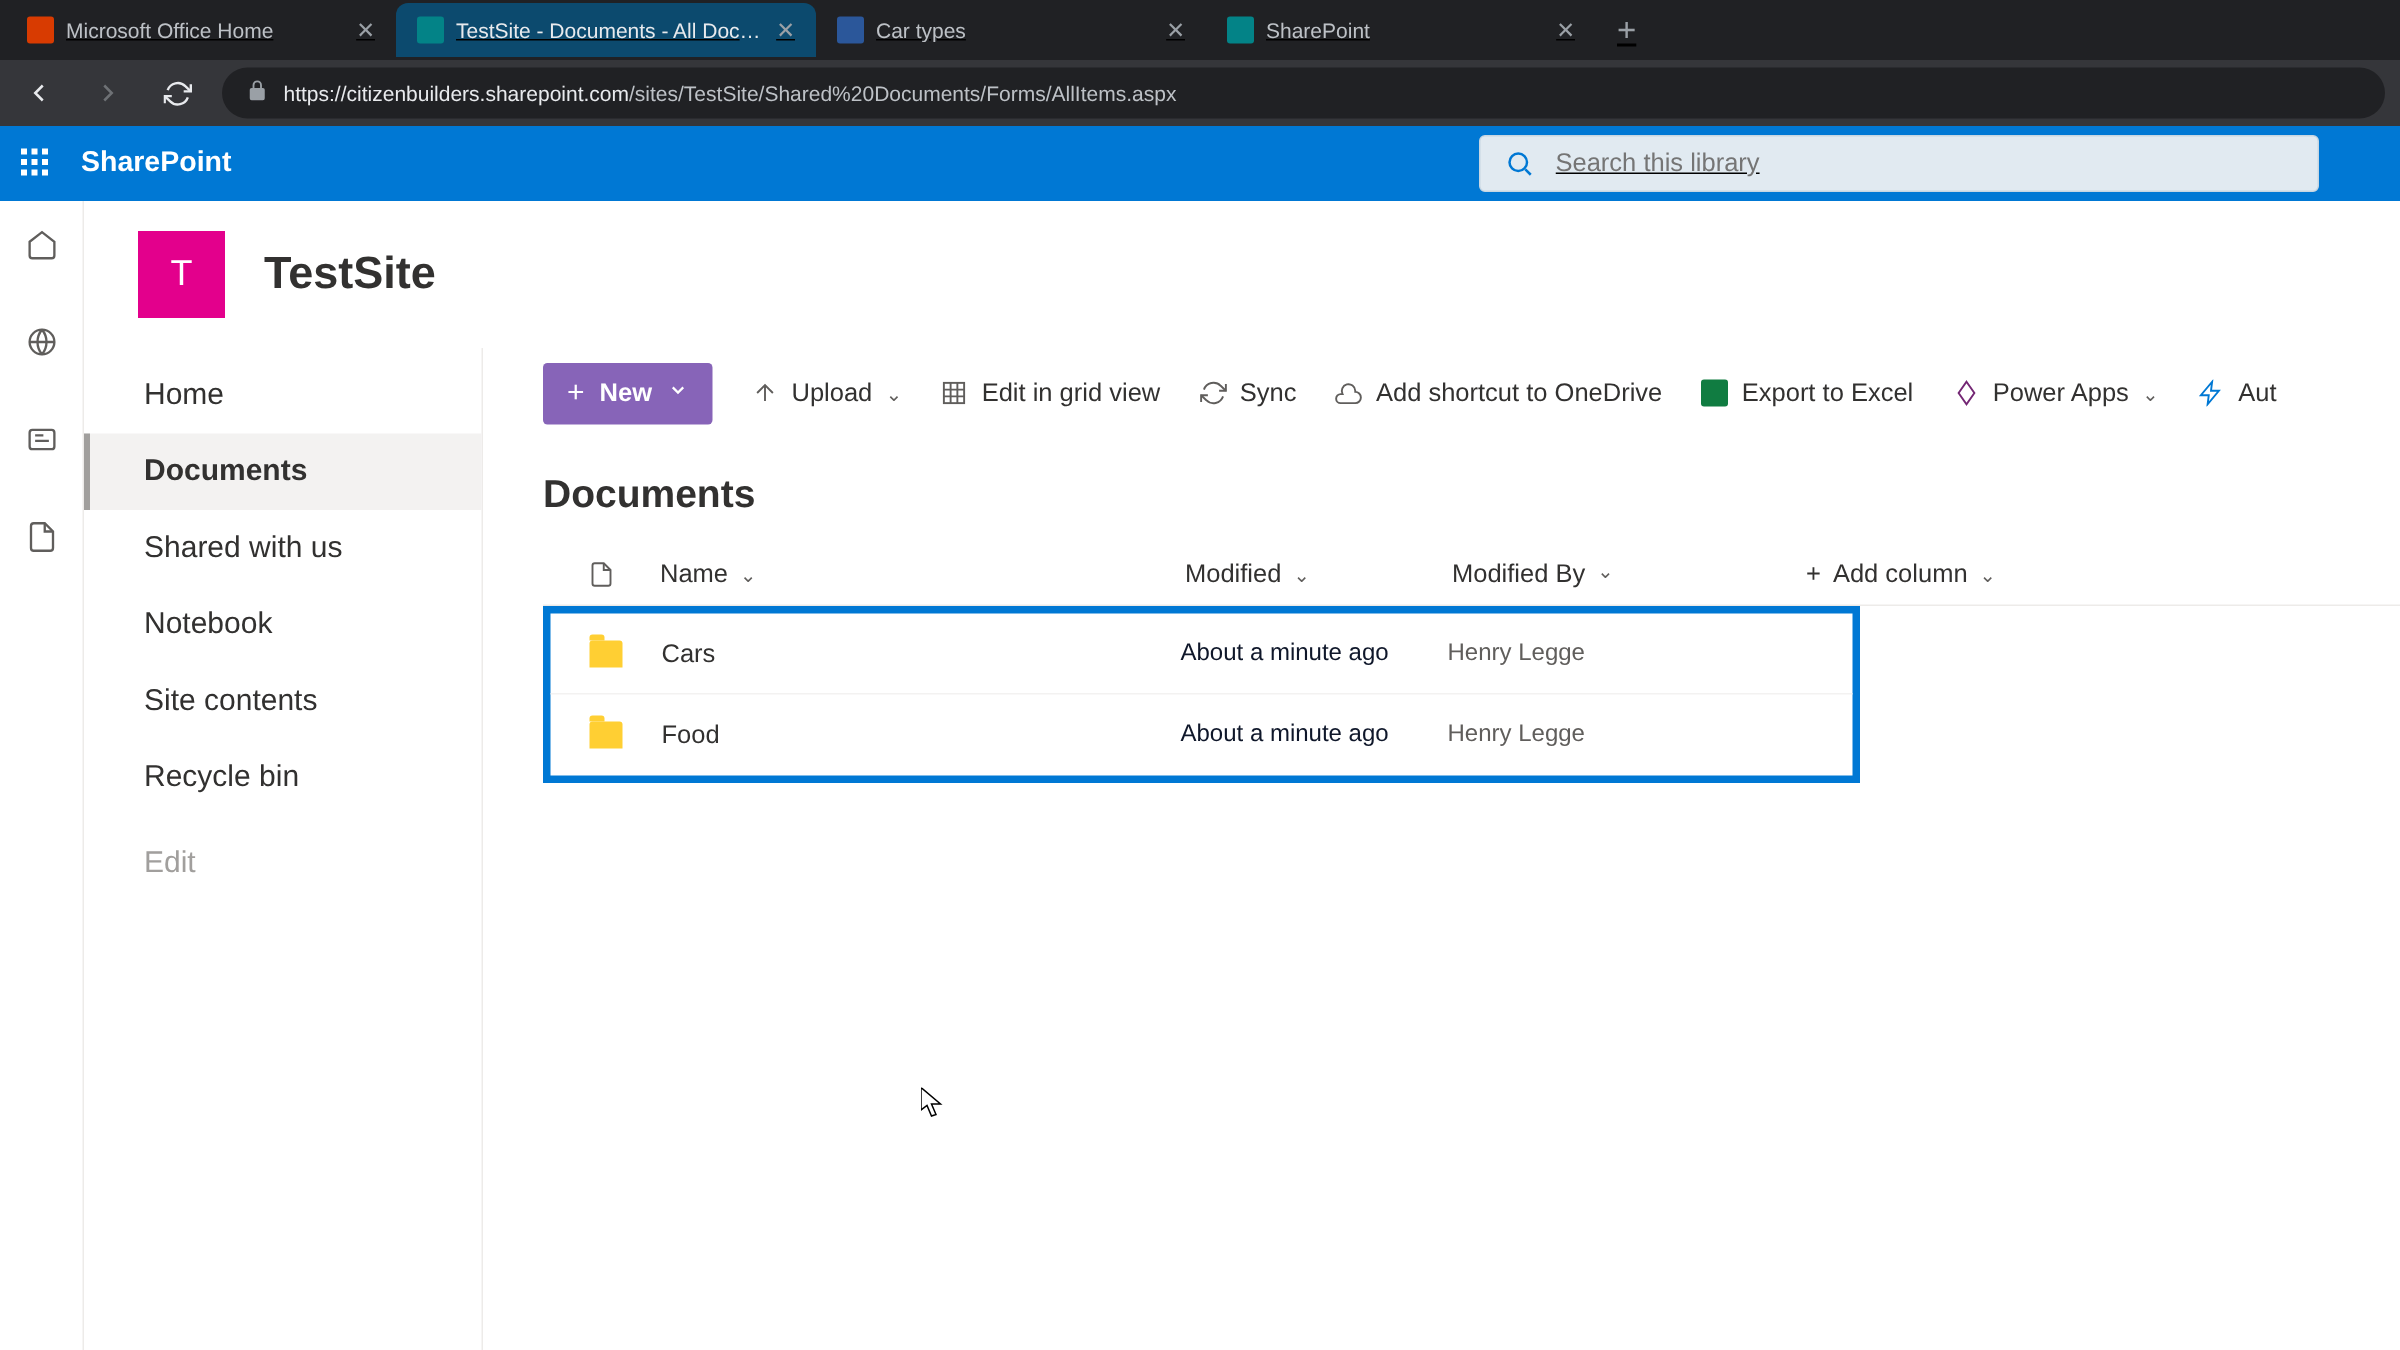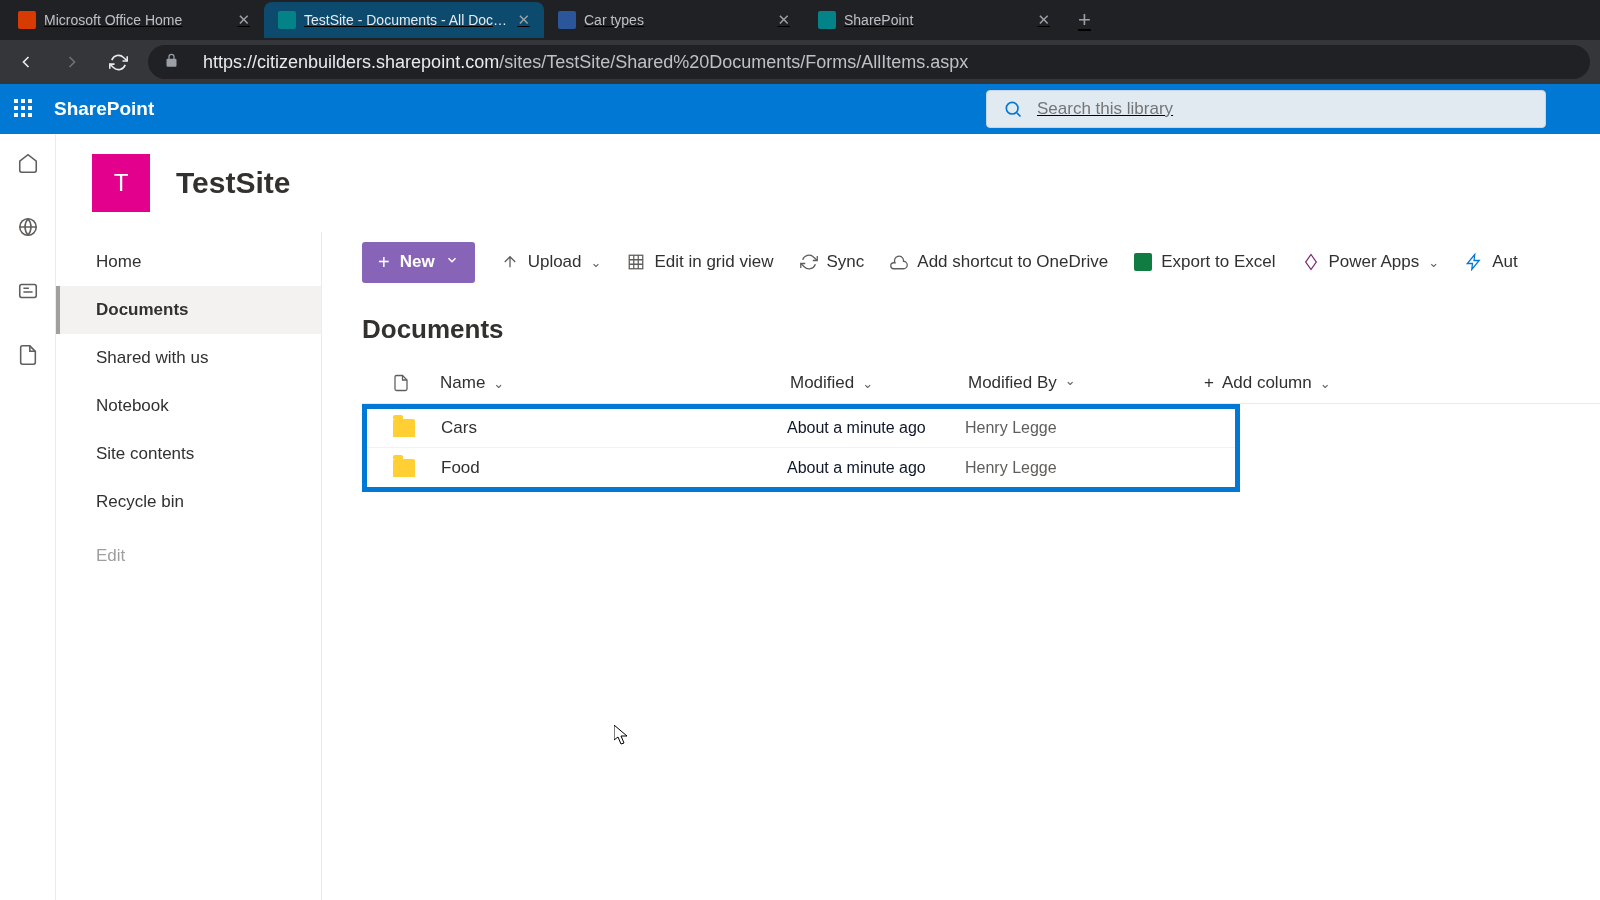--- a/index.html
+++ b/index.html
@@ -10,21 +10,21 @@
 .tab-strip { display: flex; align-items: center; height: 40px; padding: 0 4px; text-decoration: underline; }
 .tab { display: flex; align-items: center; gap: 8px; padding: 0 14px; height: 36px; border-radius: 8px 8px 0 0; color: #bdc1c6; font-size: 14px; min-width: 260px; max-width: 280px; position: relative; }
 .tab.active { background: #0c4a6e; color: #e8eaed; }
 .tab .favicon { width: 18px; height: 18px; border-radius: 2px; flex-shrink: 0; }
 .tab .title { flex: 1; white-space: nowrap; overflow: hidden; text-overflow: ellipsis; }
 .tab .close { color: #9aa0a6; font-size: 15px; }
 .new-tab { color: #9aa0a6; font-size: 22px; padding: 0 14px; }
 .addr-bar { display: flex; align-items: center; gap: 14px; background: #35363a; height: 44px; padding: 0 10px; }
 .nav-btn { width: 32px; height: 32px; display: flex; align-items: center; justify-content: center; color: #e8eaed; border-radius: 50%; }
 .nav-btn.dim { color: #6e7175; }
-.url-box { flex: 1; display: flex; align-items: center; gap: 24px; background: #202124; border-radius: 20px; height: 34px; padding: 0 16px; color: #bdc1c6; font-size: 18px; }
+.url-box { flex: 1; display: flex; align-items: center; gap: 10px; background: #202124; border-radius: 20px; height: 34px; padding: 0 16px; color: #bdc1c6; font-size: 14px; }
 .url-box .lock { color: #9aa0a6; }
 .url-box .url-host { color: #e8eaed; }
 
 
 .suite-bar { background: #0078d4; height: 50px; display: flex; align-items: center; padding: 0 14px; gap: 20px; }
 .waffle { width: 20px; height: 20px; display: grid; grid-template-columns: repeat(3,4px); grid-template-rows: repeat(3,4px); gap: 3px; }
 .waffle span { background: #fff; width: 4px; height: 4px; }
 .suite-title { color: #fff; font-size: 19px; font-weight: 600; }
 .search-box { margin-left: auto; margin-right: 40px; width: 560px; height: 38px; background: #e1eaf1; border: 1px solid #c7d6e2; border-radius: 4px; display: flex; align-items: center; padding: 0 16px; gap: 14px; text-decoration: underline; }
 .search-box input { border: none; background: transparent; font-size: 17px; color: #555; outline: none; flex: 1; }
@@ -34,42 +34,42 @@
 .rail { width: 56px; border-right: 1px solid #edebe9; display: flex; flex-direction: column; align-items: center; padding-top: 18px; gap: 38px; color: #605e5c; }
 .rail svg { width: 22px; height: 22px; }
 
 .content { flex: 1; display: flex; flex-direction: column; }
 .site-header { display: flex; align-items: center; gap: 26px; padding: 20px 0 20px 36px; }
 .site-logo { width: 58px; height: 58px; background: #e3008c; color: #fff; display: flex; align-items: center; justify-content: center; font-size: 24px; }
 .site-title { font-size: 30px; font-weight: 600; color: #323130; }
 
 .body-row { display: flex; flex: 1; }
 .left-nav { width: 266px; border-right: 1px solid #edebe9; padding-top: 6px; }
-.left-nav .item { padding: 14px 0 14px 40px; font-size: 17px; color: #323130; cursor: pointer; }
+.left-nav .item { padding: 14px 0 14px 40px; font-size: 20px; color: #323130; cursor: pointer; }
 .left-nav .item.selected { font-weight: 600; border-left: 4px solid #a19f9d; padding-left: 36px; background: #f3f2f1; }
 .left-nav .item.edit { color: #a19f9d; margin-top: 6px; }
 
 .main { flex: 1; padding: 0 0 0 40px; }
 .cmd-bar { display: flex; align-items: center; gap: 26px; height: 60px; font-size: 17px; color: #323130; white-space: nowrap; overflow: hidden; }
 .cmd-new { background: #8764b8; color: #fff; padding: 9px 16px; border-radius: 3px; display: flex; align-items: center; gap: 10px; font-weight: 600; }
 .cmd-item { display: flex; align-items: center; gap: 9px; color: #323130; }
 .cmd-item svg { width: 18px; height: 18px; }
 
 .lib-title { font-size: 26px; font-weight: 600; color: #323130; margin: 22px 0 18px 0; }
 
 .doc-table { width: 100%; }
 .col-head { display: flex; align-items: center; padding: 10px 0; border-bottom: 1px solid #edebe9; font-size: 17px; color: #323130; }
 .col-head .c-icon { width: 78px; display:flex; justify-content:center; }
 .col-head .c-name { width: 350px; display:flex; align-items:center; gap:8px; }
 .col-head .c-mod { width: 178px; display:flex; align-items:center; gap:8px; }
 .col-head .c-by { width: 176px; display:flex; align-items:flex-start; gap:8px; }
 .col-head .c-add { display:flex; align-items:center; gap:8px; color:#323130; }
 
 .highlight-box { border: 5px solid #0078d4; margin-right: 360px; }
-.row { display: flex; align-items: center; height: 39px; border-bottom: 1px solid #f3f2f1; font-size: 17px; }
+.row { display: flex; align-items: center; height: 54px; border-bottom: 1px solid #f3f2f1; font-size: 17px; }
 .row:last-child { border-bottom: none; }
 .row .c-icon { width: 74px; display:flex; justify-content:center; }
 .row .c-name { width: 346px; color: #323130; }
 .row .c-mod { width: 178px; color: #0f172a; font-size: 16px; }
 .row .c-by { color: #605e5c; font-size: 16px; }
 .folder-ico { width: 22px; height: 18px; background: #ffcf33; border-radius: 2px 2px 0 0; position: relative; }
 .folder-ico::before { content:''; position:absolute; top:-4px; left:0; width:10px; height:4px; background:#ffcf33; border-radius:2px 2px 0 0; }
 
 .chev { font-size: 13px; color: #605e5c; }
 .cursor { position: absolute; left: 614px; top: 725px; font-size: 18px; color: #000; pointer-events: none; }

